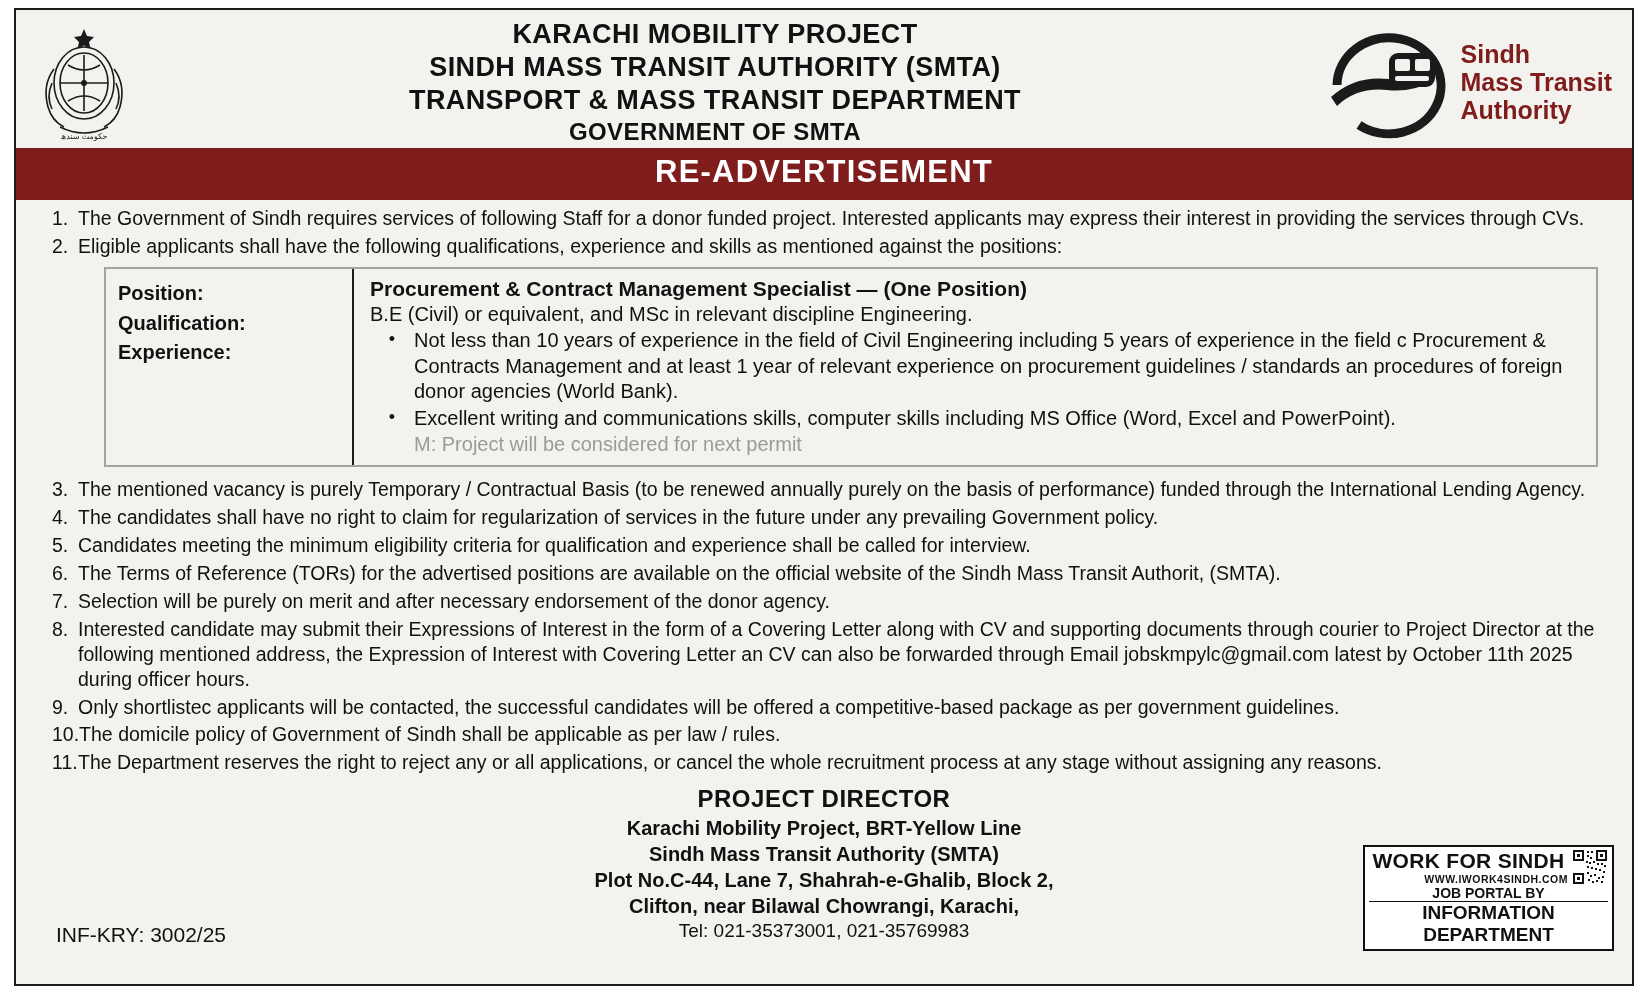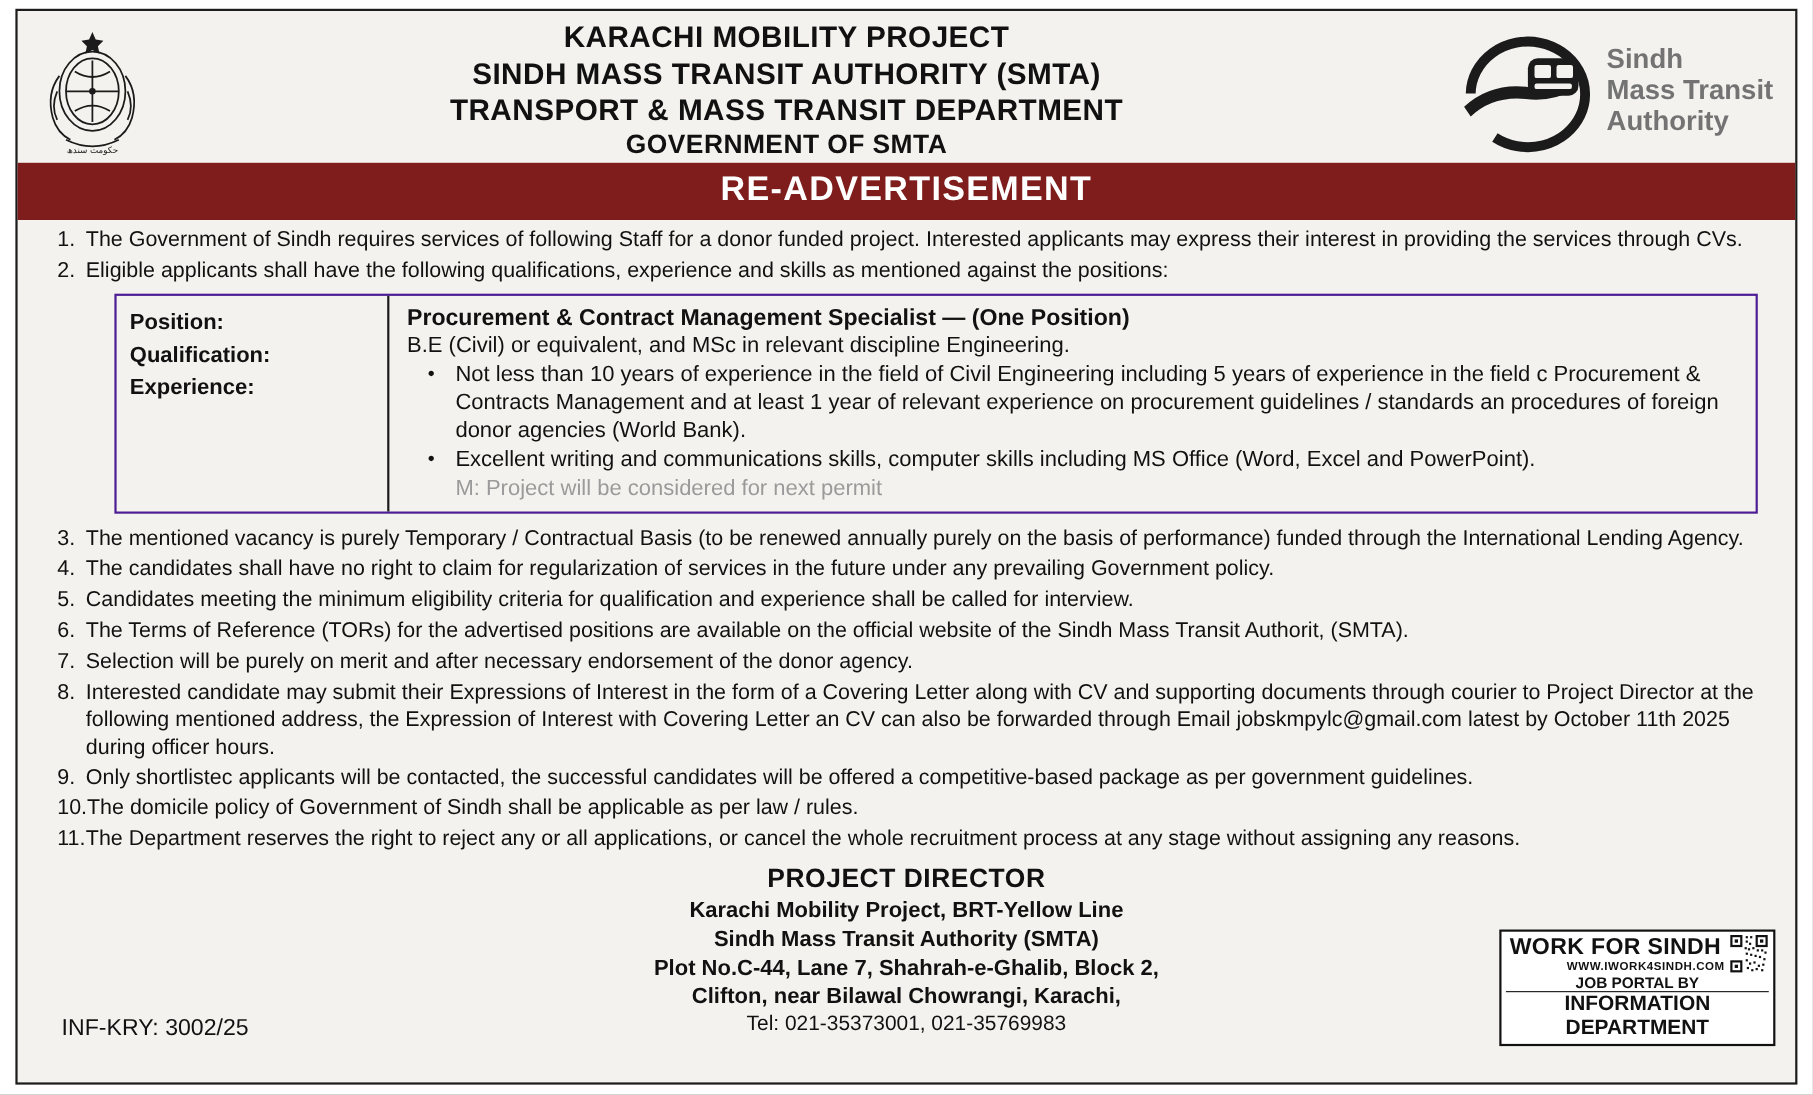--- a/index.html
+++ b/index.html
@@ -67,21 +67,21 @@
     align-items: center;
     justify-content: flex-end;
     gap: 8px;
     padding-right: 6px;
   }
   .smta-mark { width: 130px; height: 118px; }
   .smta-text {
     font-weight: bold;
     font-size: 25px;
     line-height: 1.12;
-    color: #737373;
+    color: #7f1d1d;
   }
   
   .banner {
     background: #7f1d1d;
     color: #ffffff;
     text-align: center;
     padding: 6px 0 10px 0;
     margin: 0;
   }
   .banner div {
@@ -111,21 +111,21 @@
     text-align: left;
     padding-left: 26px;
     box-sizing: border-box;
   }
   ol.numlist > li .txt {
     flex: 1 1 auto;
     padding-right: 6px;
   }
   
   .pos-table {
-    border: 2px solid #4c1d95;
+    border: 2px solid #a3a3a3;
     margin: 8px 24px 10px 78px;
     display: flex;
     min-height: 178px;
   }
   .pos-left {
     flex: 0 0 248px;
     border-right: 2px solid #1c1c1c;
     padding: 10px 0 8px 12px;
     box-sizing: border-box;
   }

